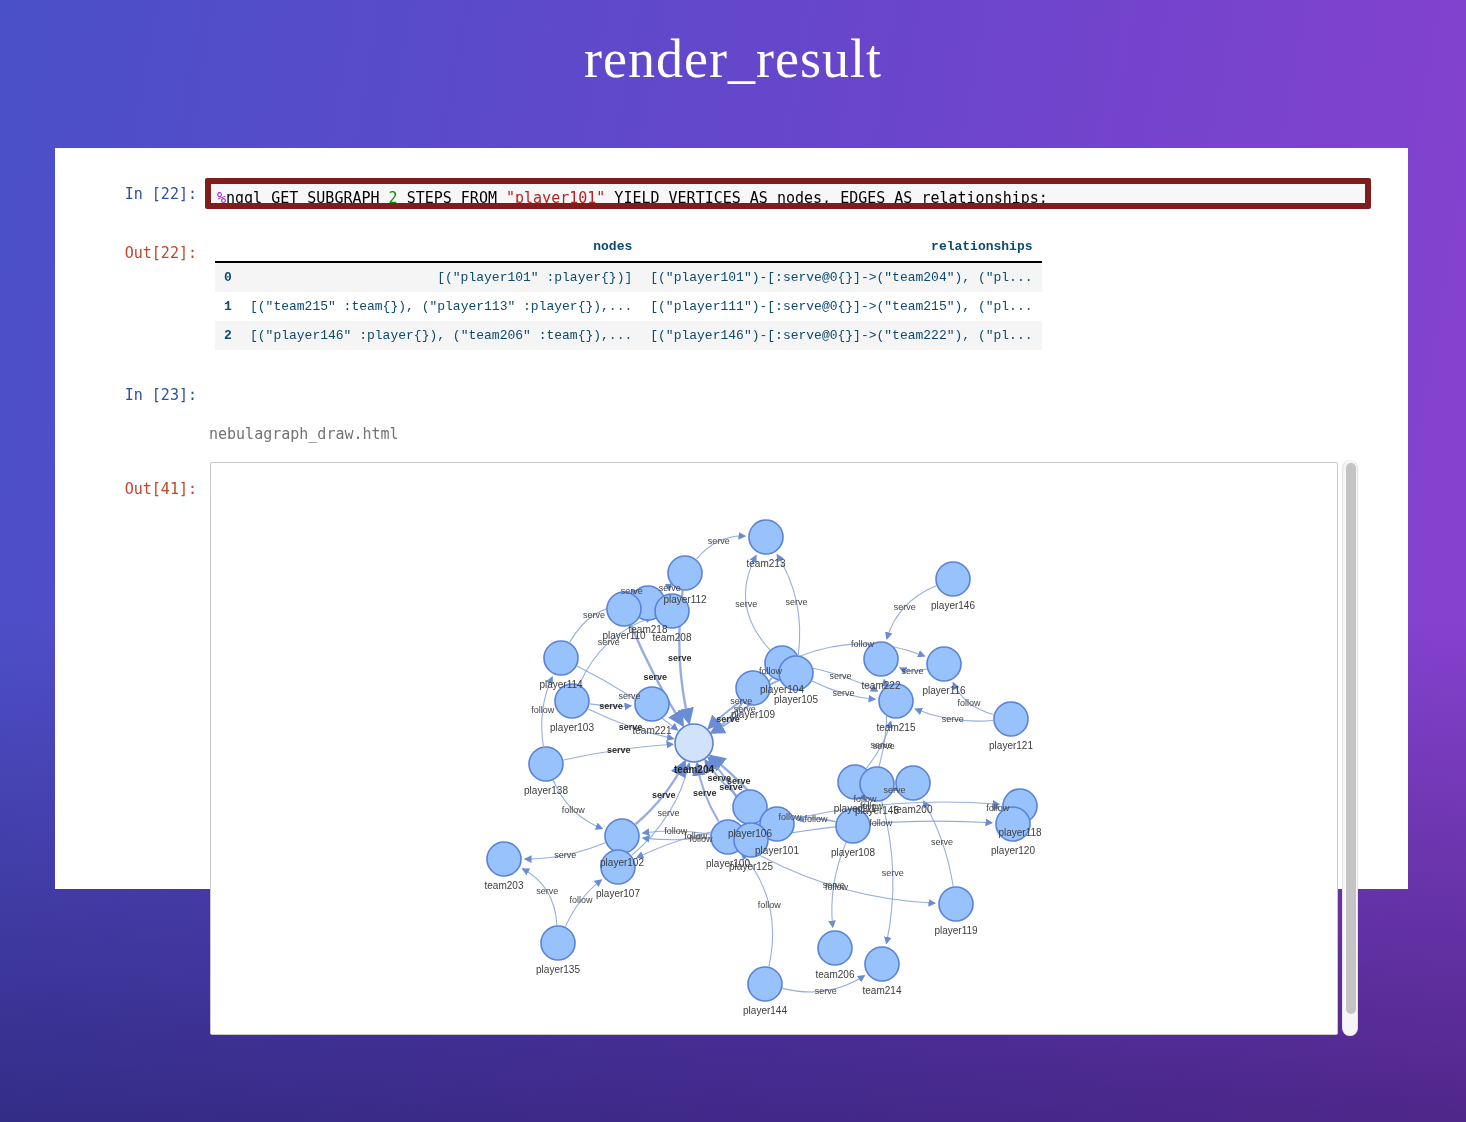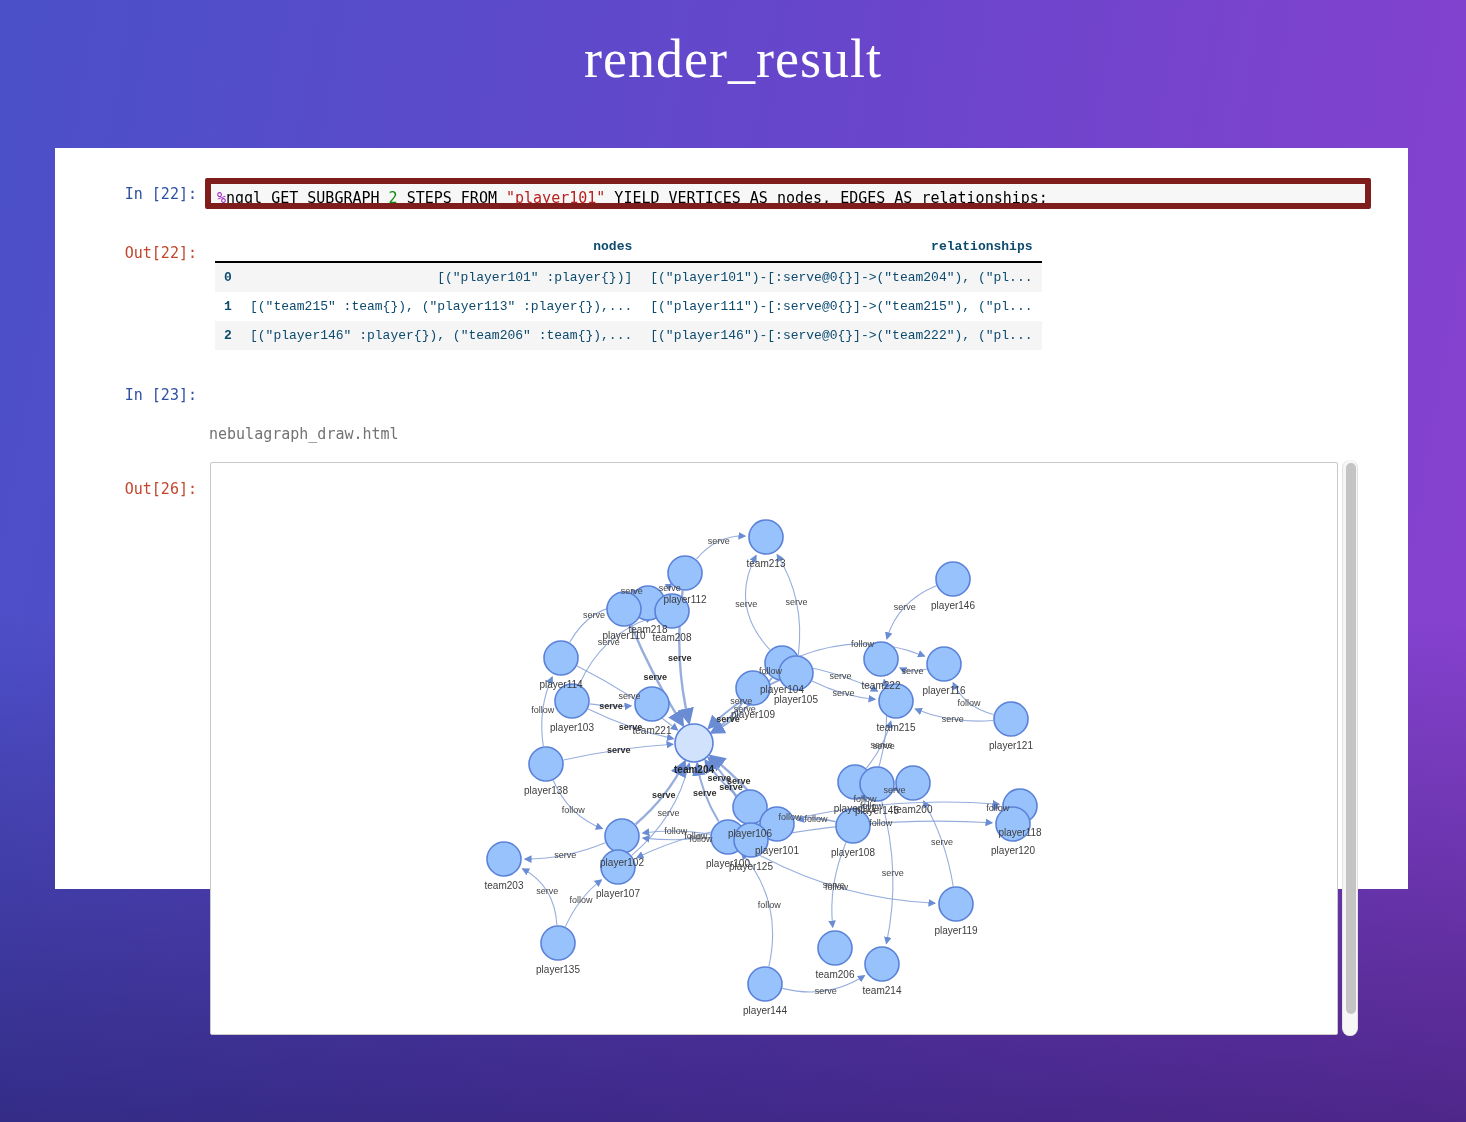--- a/index.html
+++ b/index.html
@@ -110,21 +110,21 @@
         <td>[("player146" :player{}), ("team206" :team{}),...</td>
         <td>[("player146")-[:serve@0{}]-&gt;("team222"), ("pl...</td>
       </tr>
     </tbody>
   </table>
 
   <div class="prompt in" style="top:238px;">In [23]:</div>
 
   <div class="stdout-line">nebulagraph_draw.html</div>
 
-  <div class="prompt out" style="top:308px;">Out[26]:</div>
+  <div class="prompt out" style="top:308px;">Out[41]:</div>
 
   <div class="graph-frame">
     <svg id="graph-svg" width="1128" height="573" viewBox="0 0 1128 573">
       <defs>
         <marker id="arrow" viewBox="0 0 10 10" refX="8.5" refY="5" markerWidth="7" markerHeight="7" orient="auto-start-reverse">
           <path d="M0,0 L10,5 L0,10 z" fill="#6a8cd4"></path>
         </marker>
       </defs>
       <g id="edges-layer">
           <path d="M476.48285235585473,96.13839468987662 Q496.56495374682413,71.89614593035435 525.0189915838212,73.1070913595269" fill="none" stroke="#85a0d6" stroke-width="1.1" stroke-opacity="0.85" marker-end="url(#arrow)"></path>

